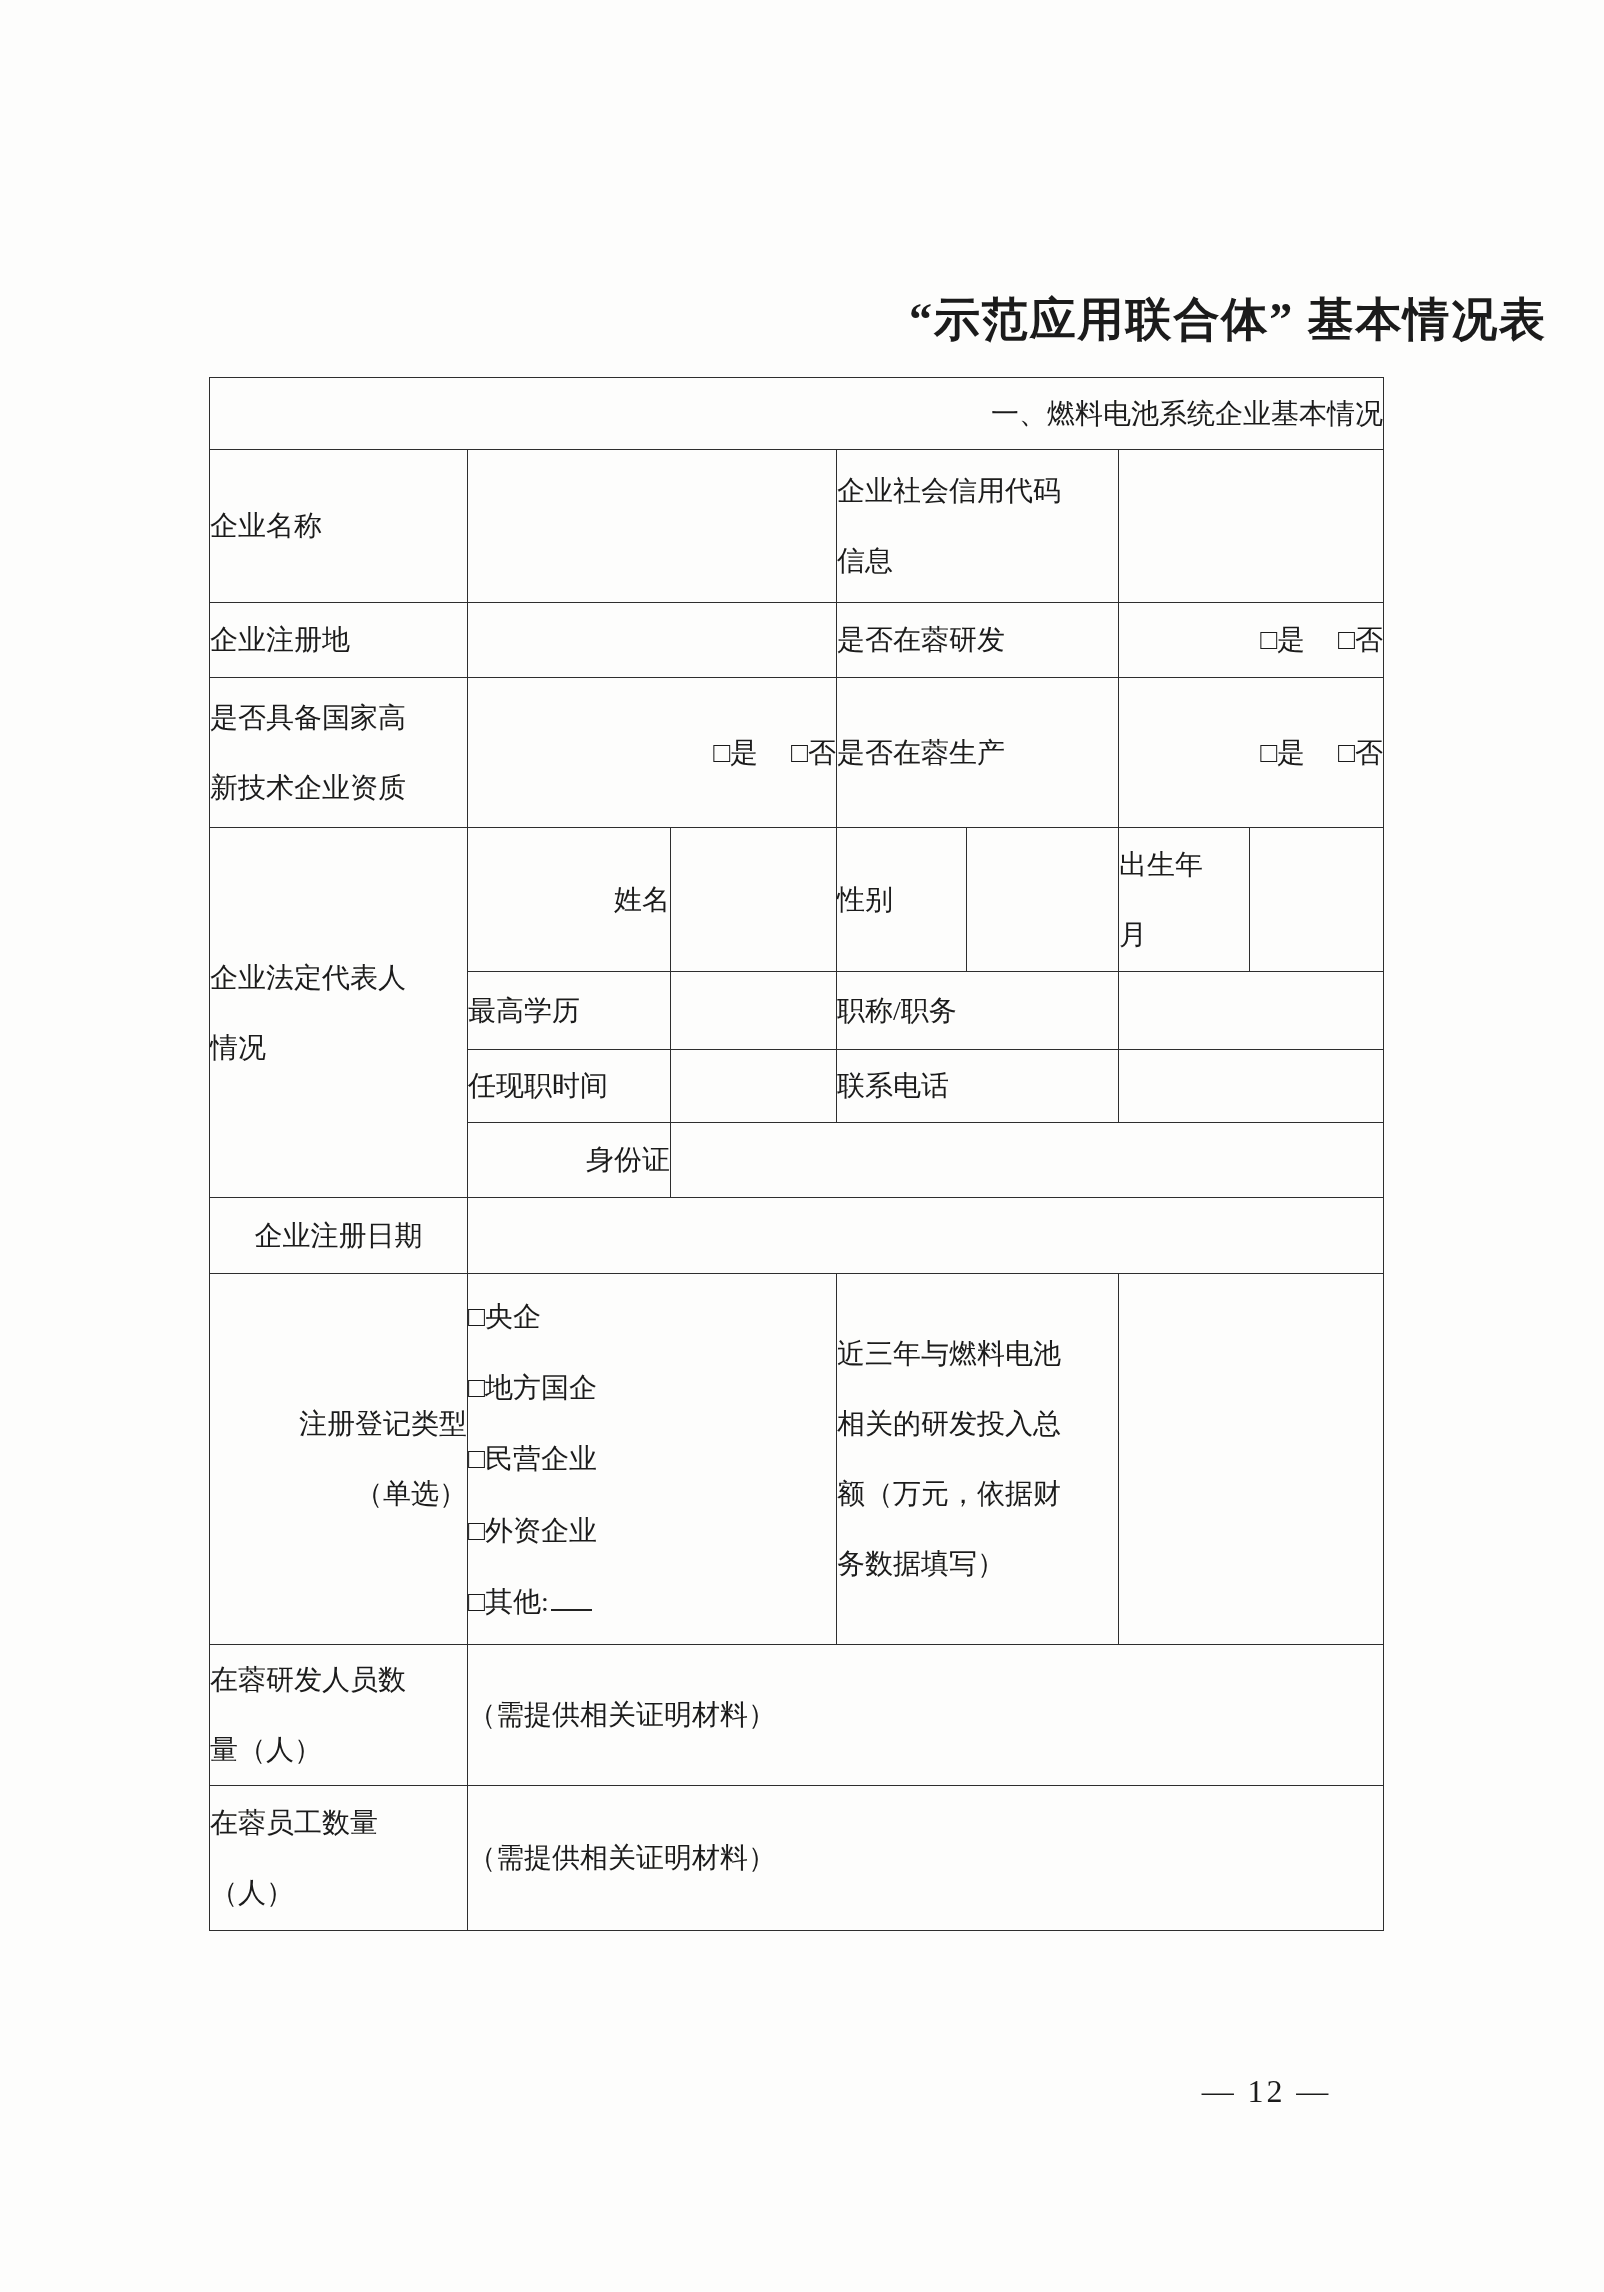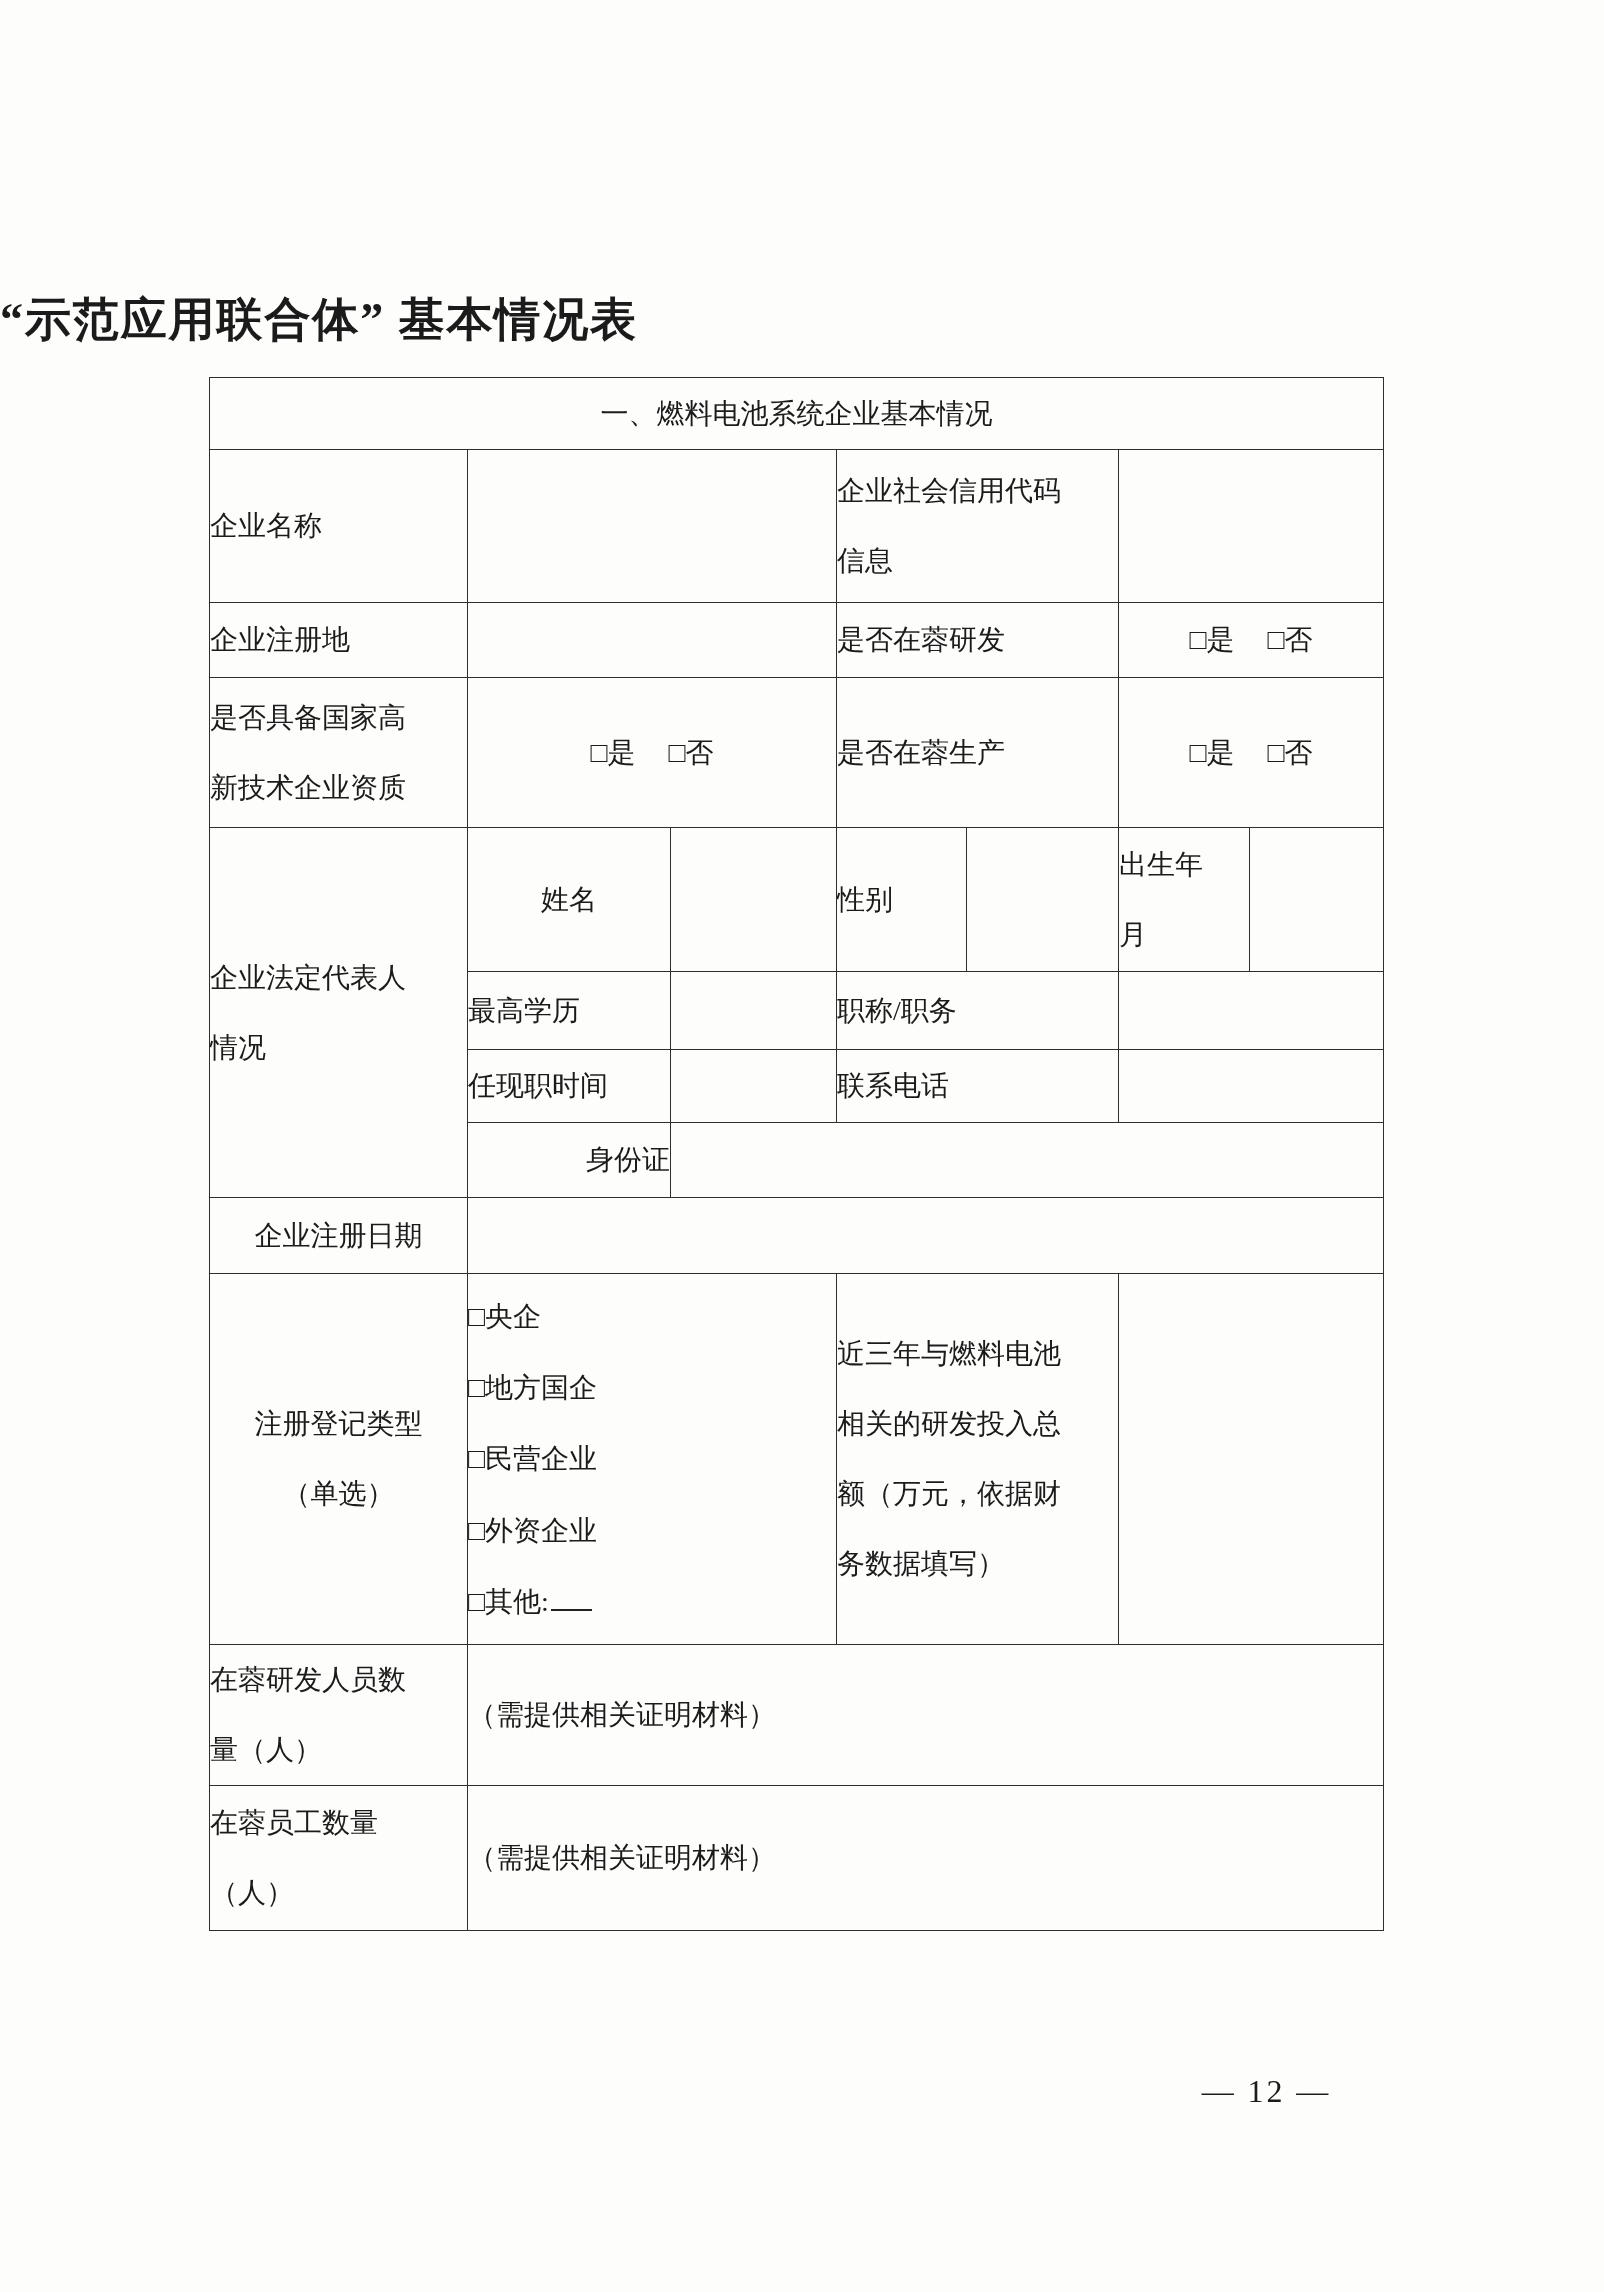--- a/index.html
+++ b/index.html
@@ -3,38 +3,38 @@
 <meta charset="utf-8">
 <style>
   html,body{margin:0;padding:0;}
   body{
     width:1604px;height:2293px;position:relative;
     background:#fdfdfc;
     font-family:"Liberation Serif","DejaVu Serif",serif;
     color:#1b1b1b;
   }
   .title{
-    position:absolute;top:289px;left:0;width:1533px;
-    text-align:left;font-size:46px;font-weight:700;letter-spacing:1.9px;
+    position:absolute;top:289px;left:14px;width:1533px;
+    text-align:right;font-size:46px;font-weight:700;letter-spacing:1.9px;
   }
   table.form{
     position:absolute;left:209px;top:377px;width:1174px;
     border-collapse:collapse;table-layout:fixed;
   }
   table.form td{
     border:1.9px solid #2e2e2e;
     font-size:28px;line-height:2.5;
     vertical-align:middle;
     padding:0;
     overflow:hidden;
   }
   .pre{white-space:pre-line;}
   .lbl{padding-left:21.3px;}
   .sub{padding-left:13.6px;}
-  .ctr{text-align:center;}
+  .ctr{text-align:right;}
   .note{padding-left:78px;}
   .opts{padding-left:74px;}
   .opts .opt{line-height:2.55;}
   .yn span{display:inline-block;}
   .yn .gap{margin-left:33px;}
   .fill-line{
     display:inline-block;width:41px;height:29px;
     border-bottom:2.9px solid #222;margin-left:1.9px;
   }
   .pagenum{

